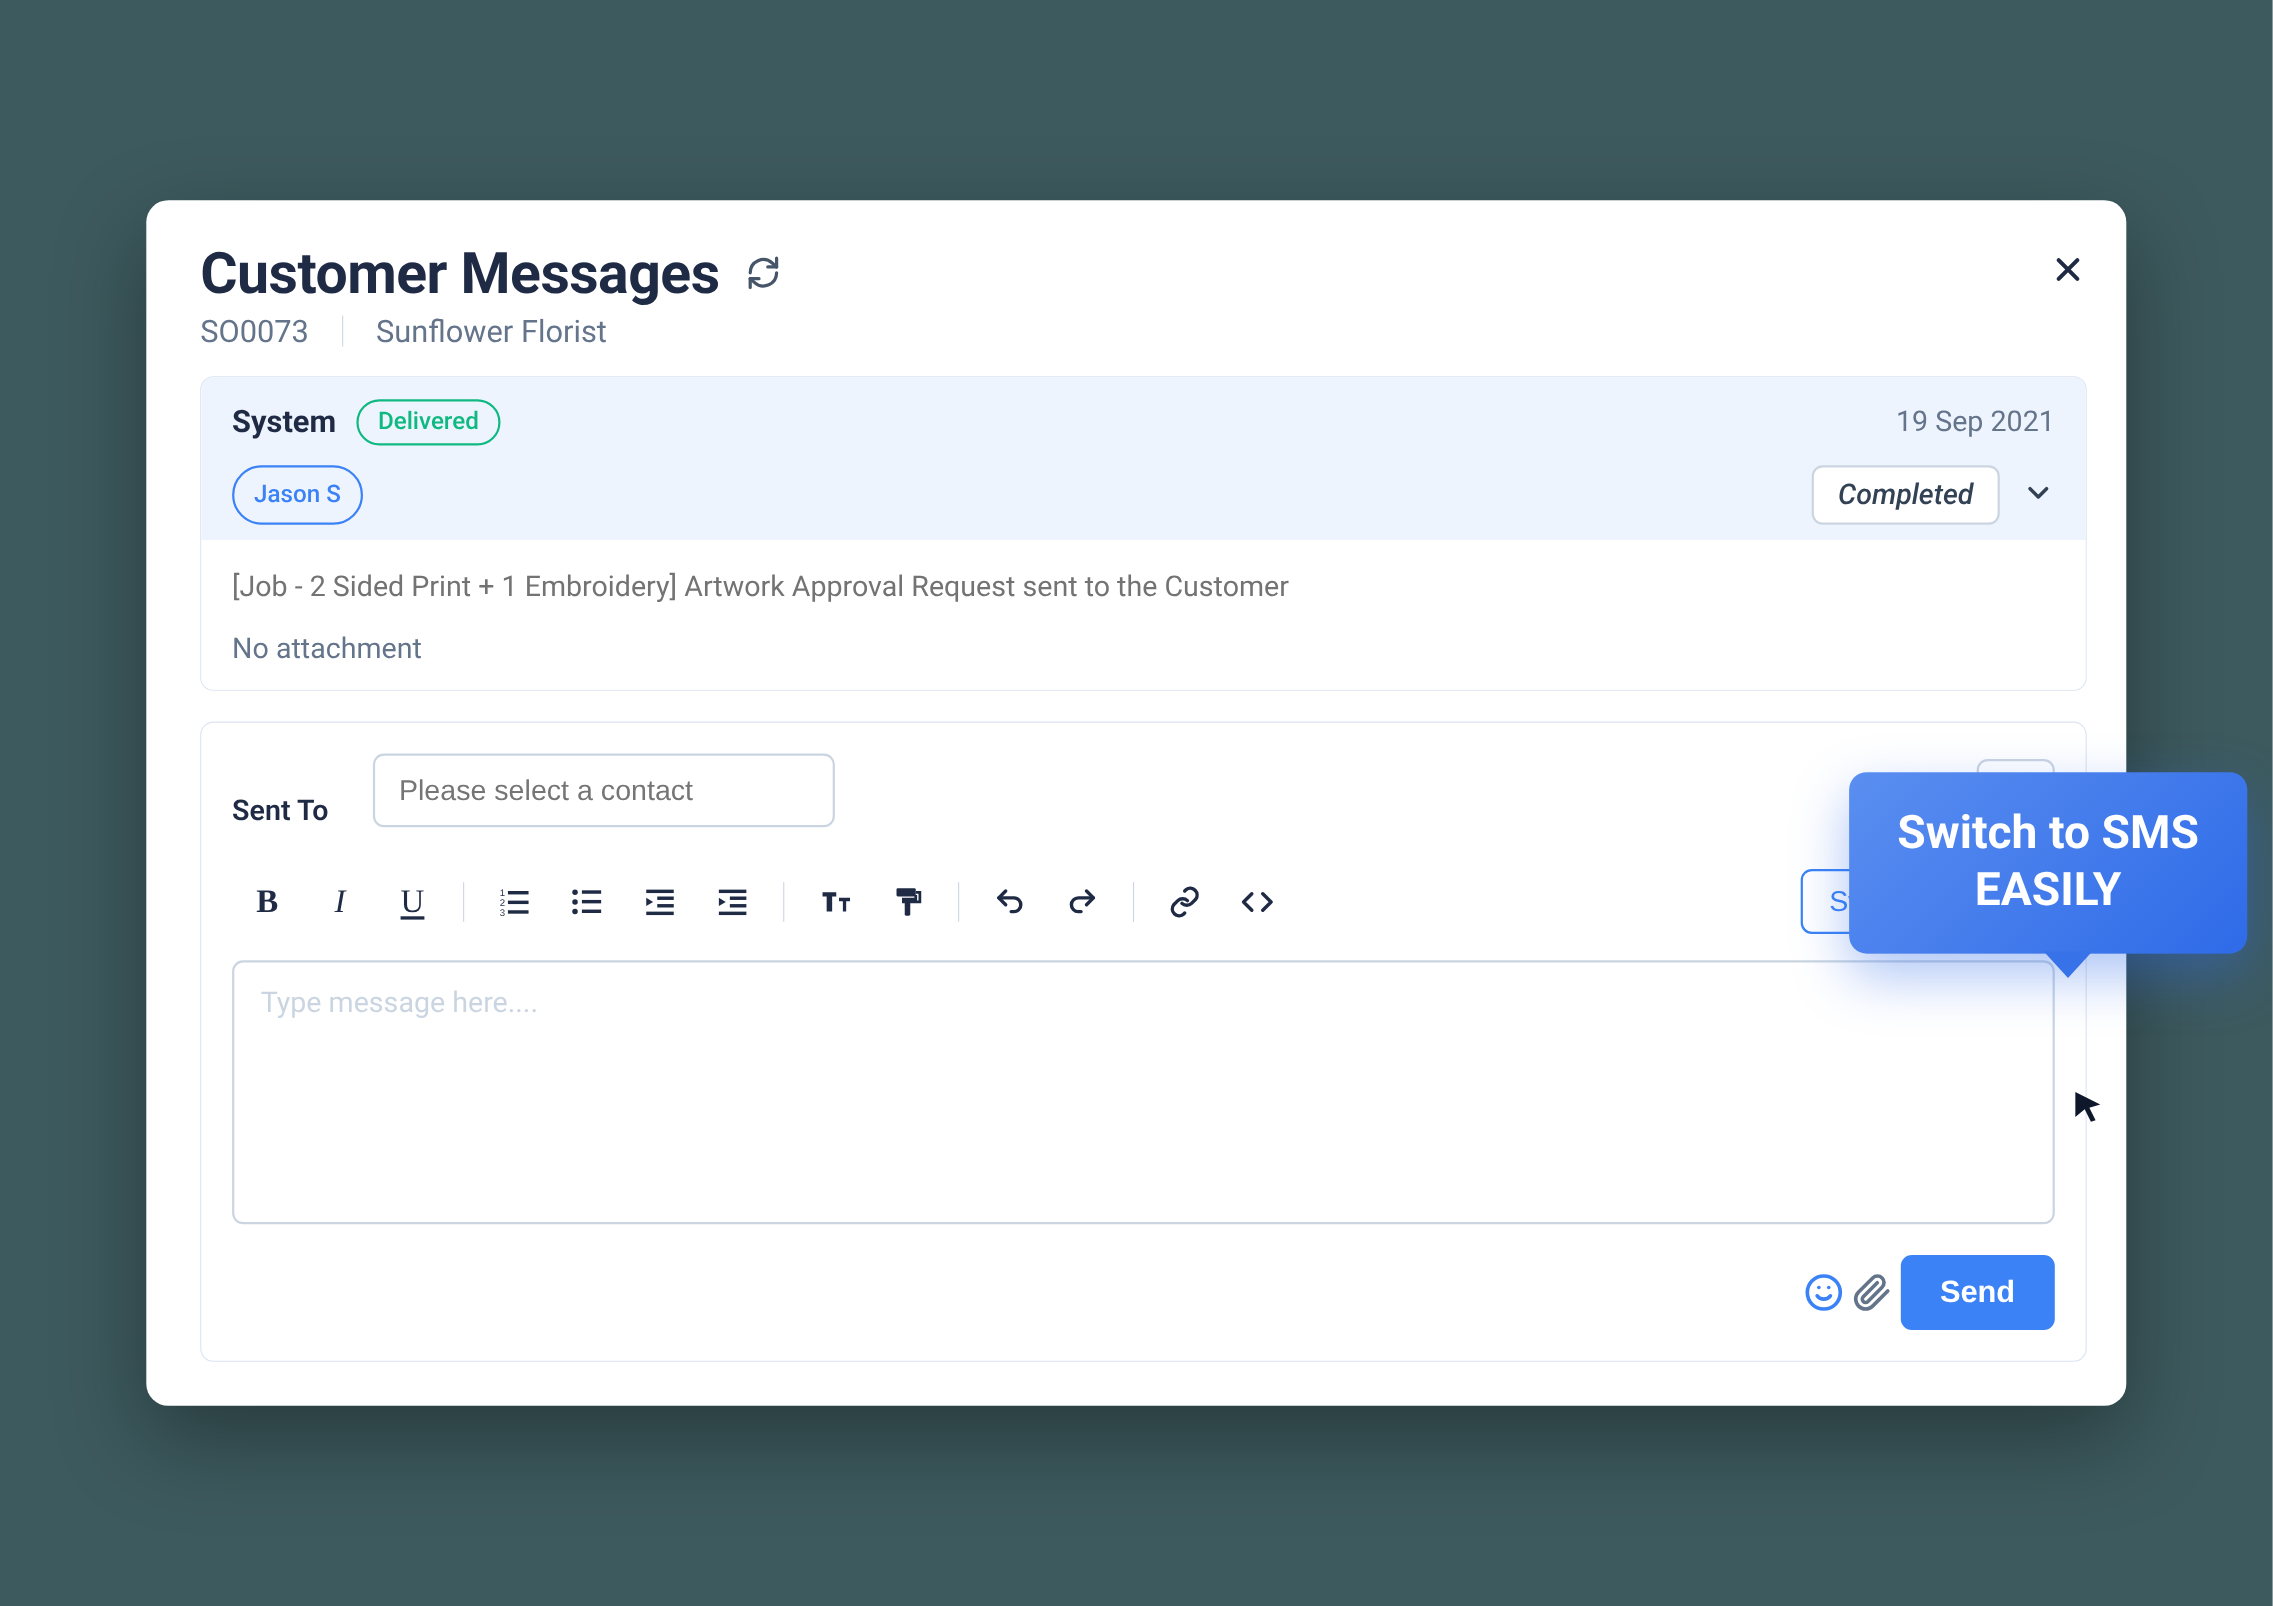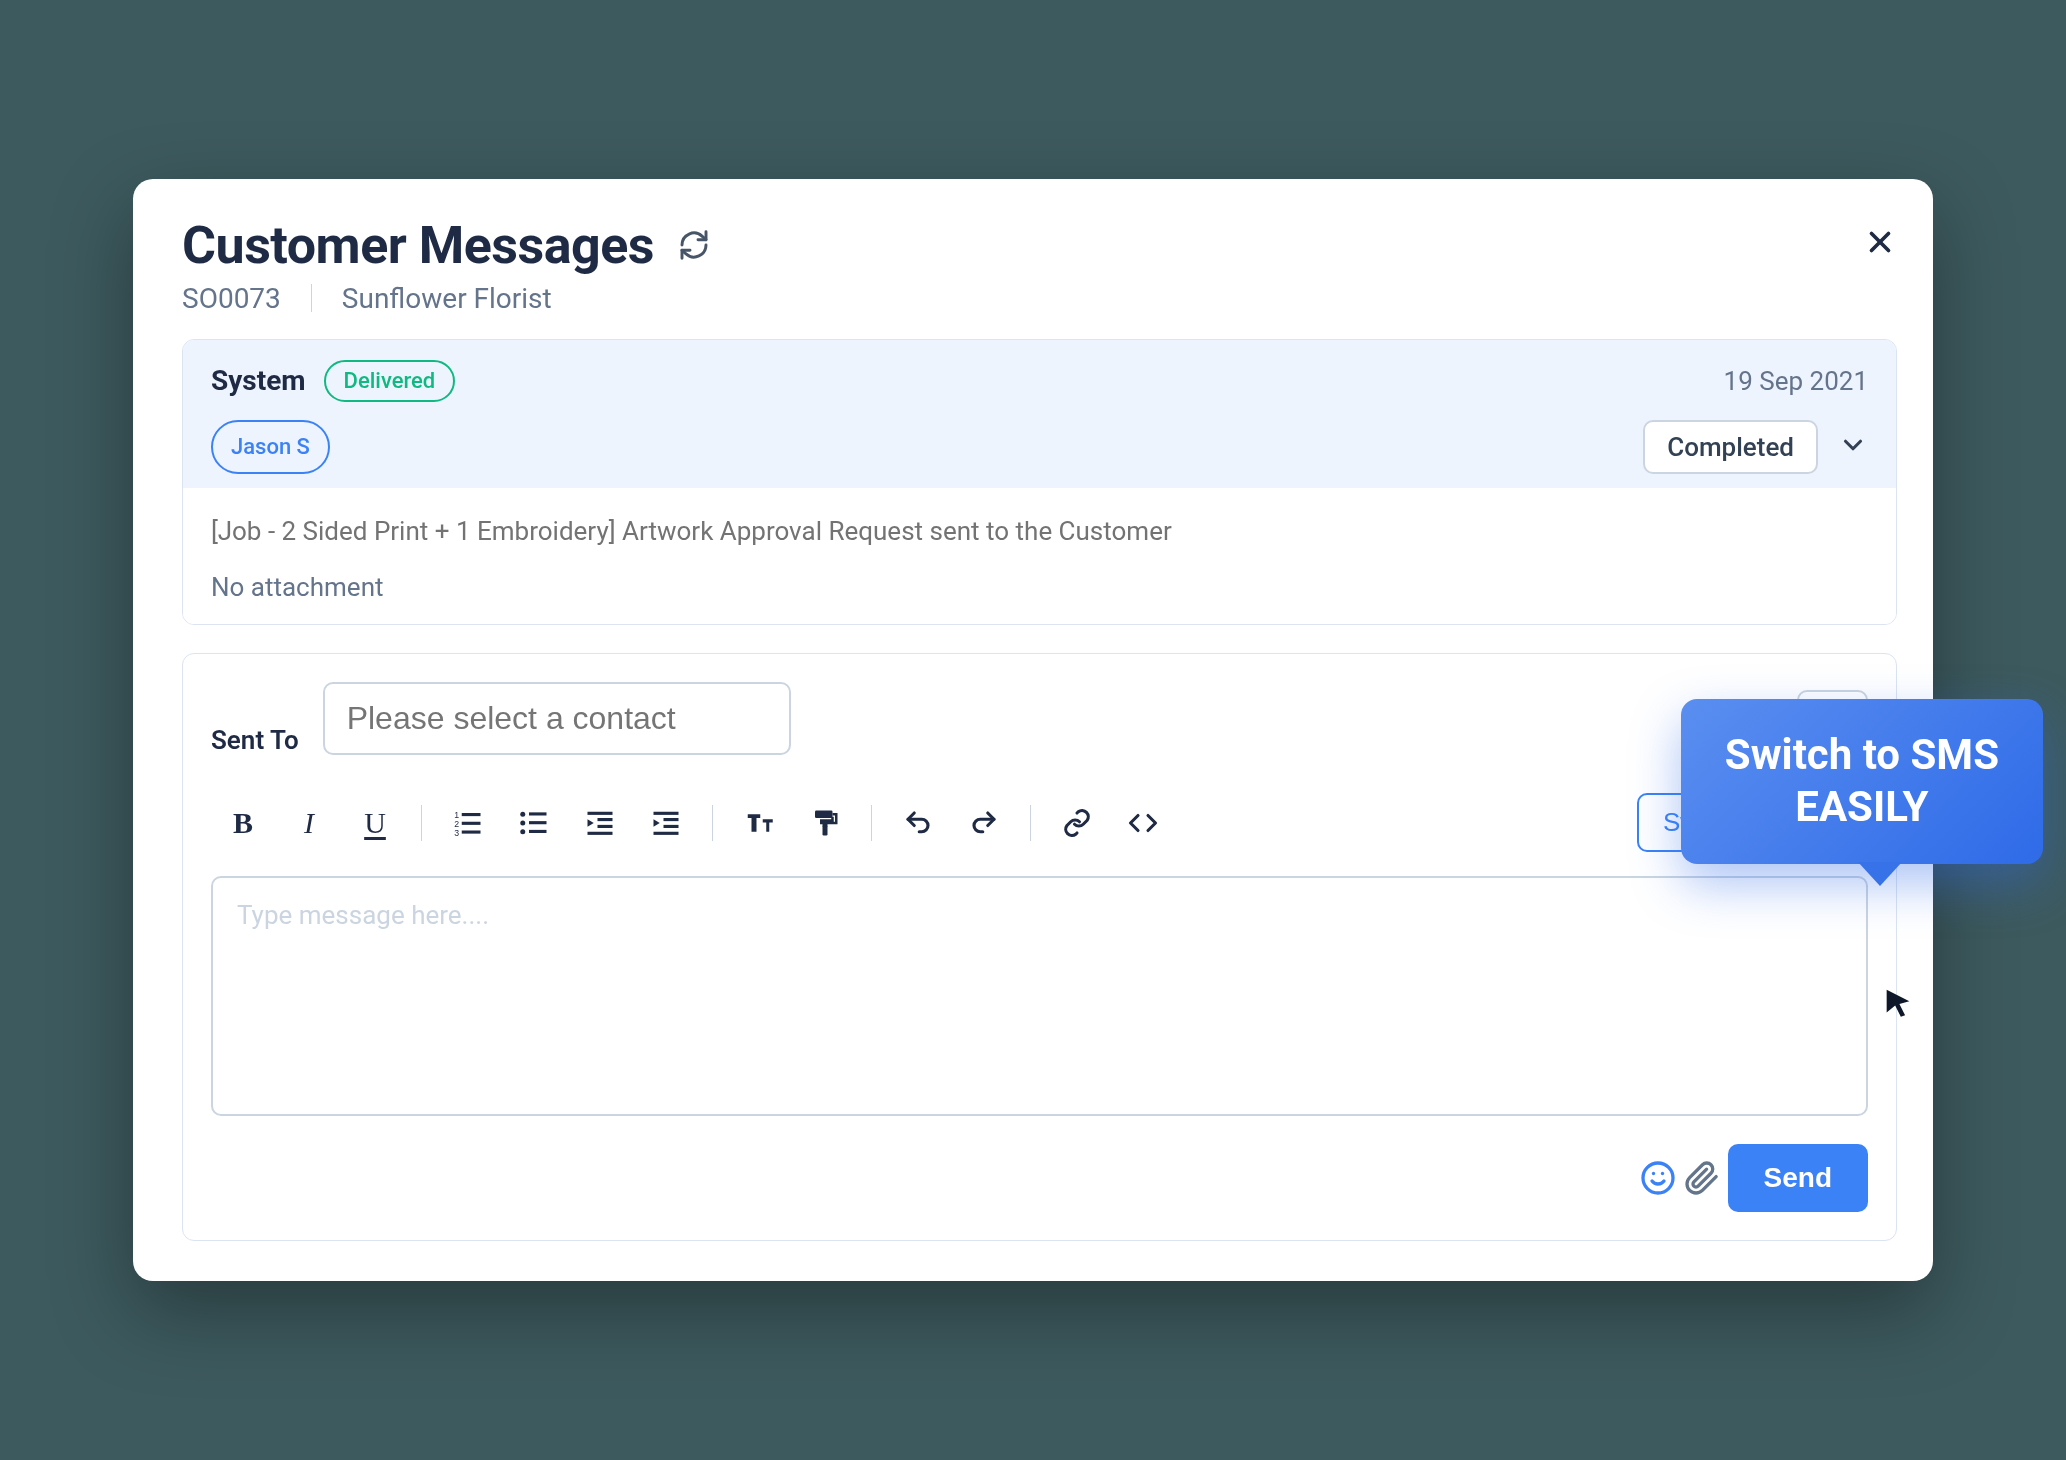--- a/index.html
+++ b/index.html
@@ -124,20 +124,21 @@
       font-size: 26px;
     }
     .msg-row2 {
       display: flex;
       justify-content: space-between;
     }
     .status-group {
       display: flex;
       align-items: center;
       gap: 20px;
+      font-style: italic;
     }
     .status-select {
       background: #fff;
       border: 2px solid #cbd5e1;
       border-radius: 10px;
       padding: 10px 22px;
       font-size: 26px;
       color: #334155;
       font-weight: 500;
     }
@@ -176,24 +177,25 @@
     }
     .sent-to-label {
       font-weight: 600;
       font-size: 26px;
       color: #1f2a44;
     }
     .contact-input {
       border: 2px solid #cbd5e1;
       border-radius: 10px;
       padding: 16px 22px;
-      font-size: 32px;
+      font-size: 26px;
       color: #a16207;
       min-width: 420px;
       background: #fff;
+      margin-left: 16px;
     }
     .template-select {
       border: 2px solid #cbd5e1;
       border-radius: 10px;
       padding: 12px 22px;
       font-size: 26px;
       color: #475569;
       background: #fff;
     }
     

